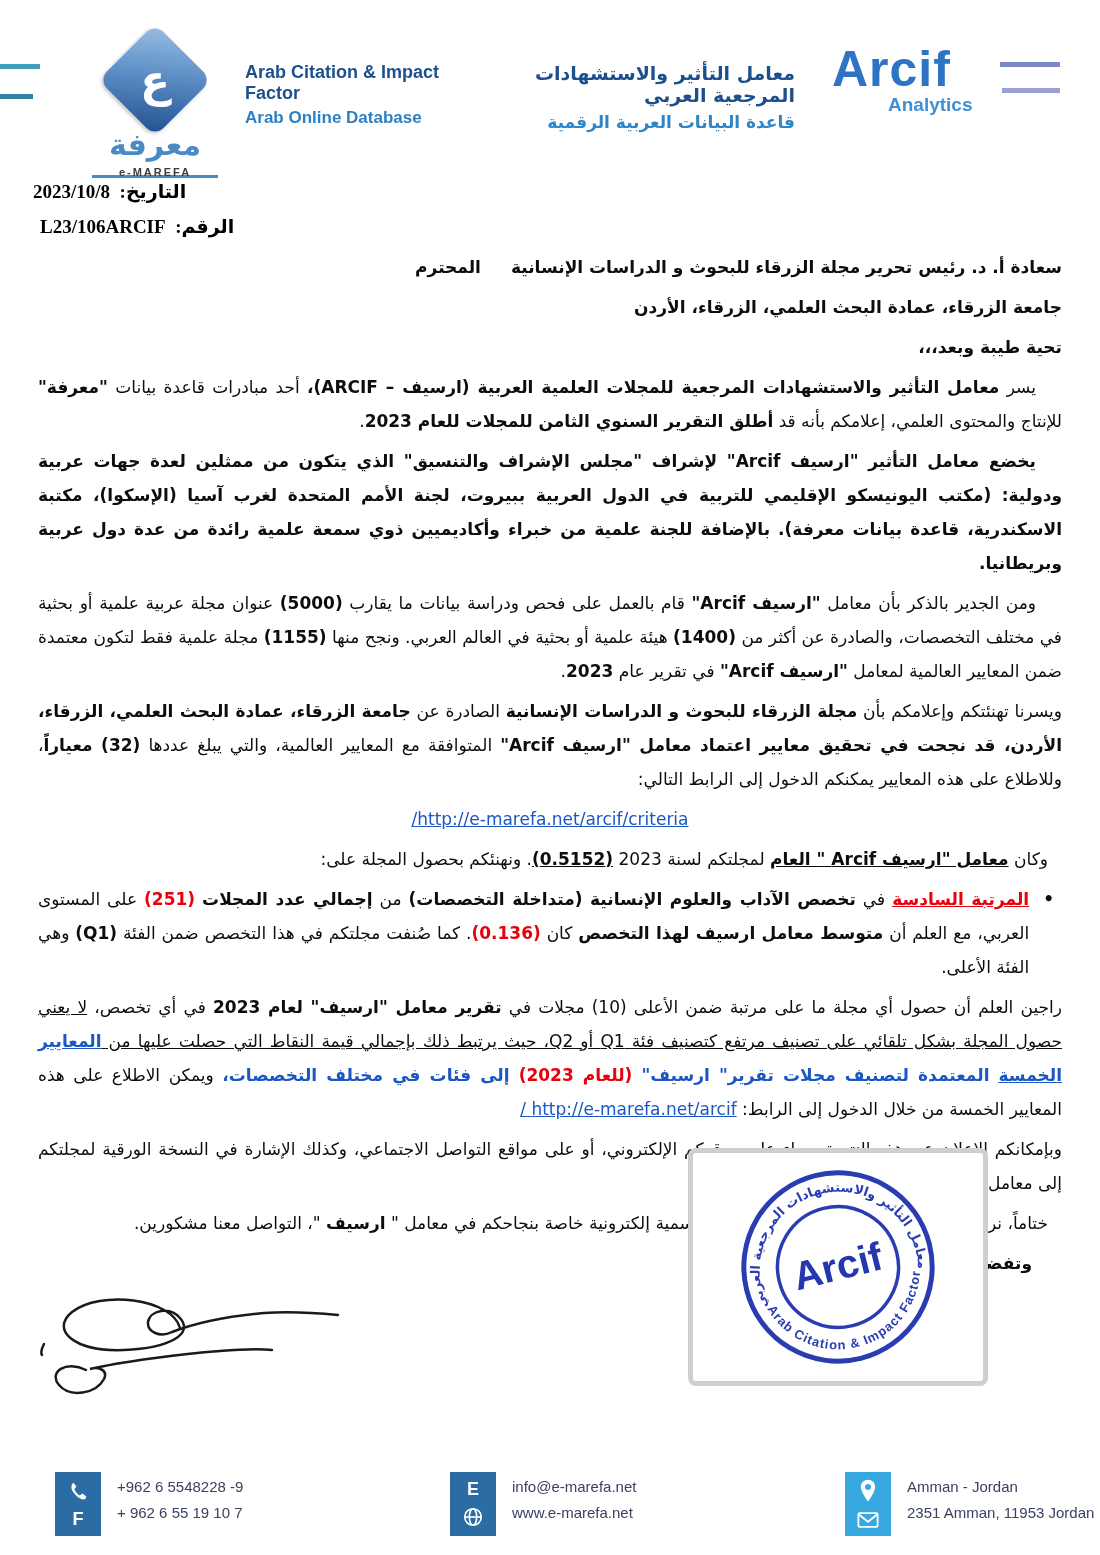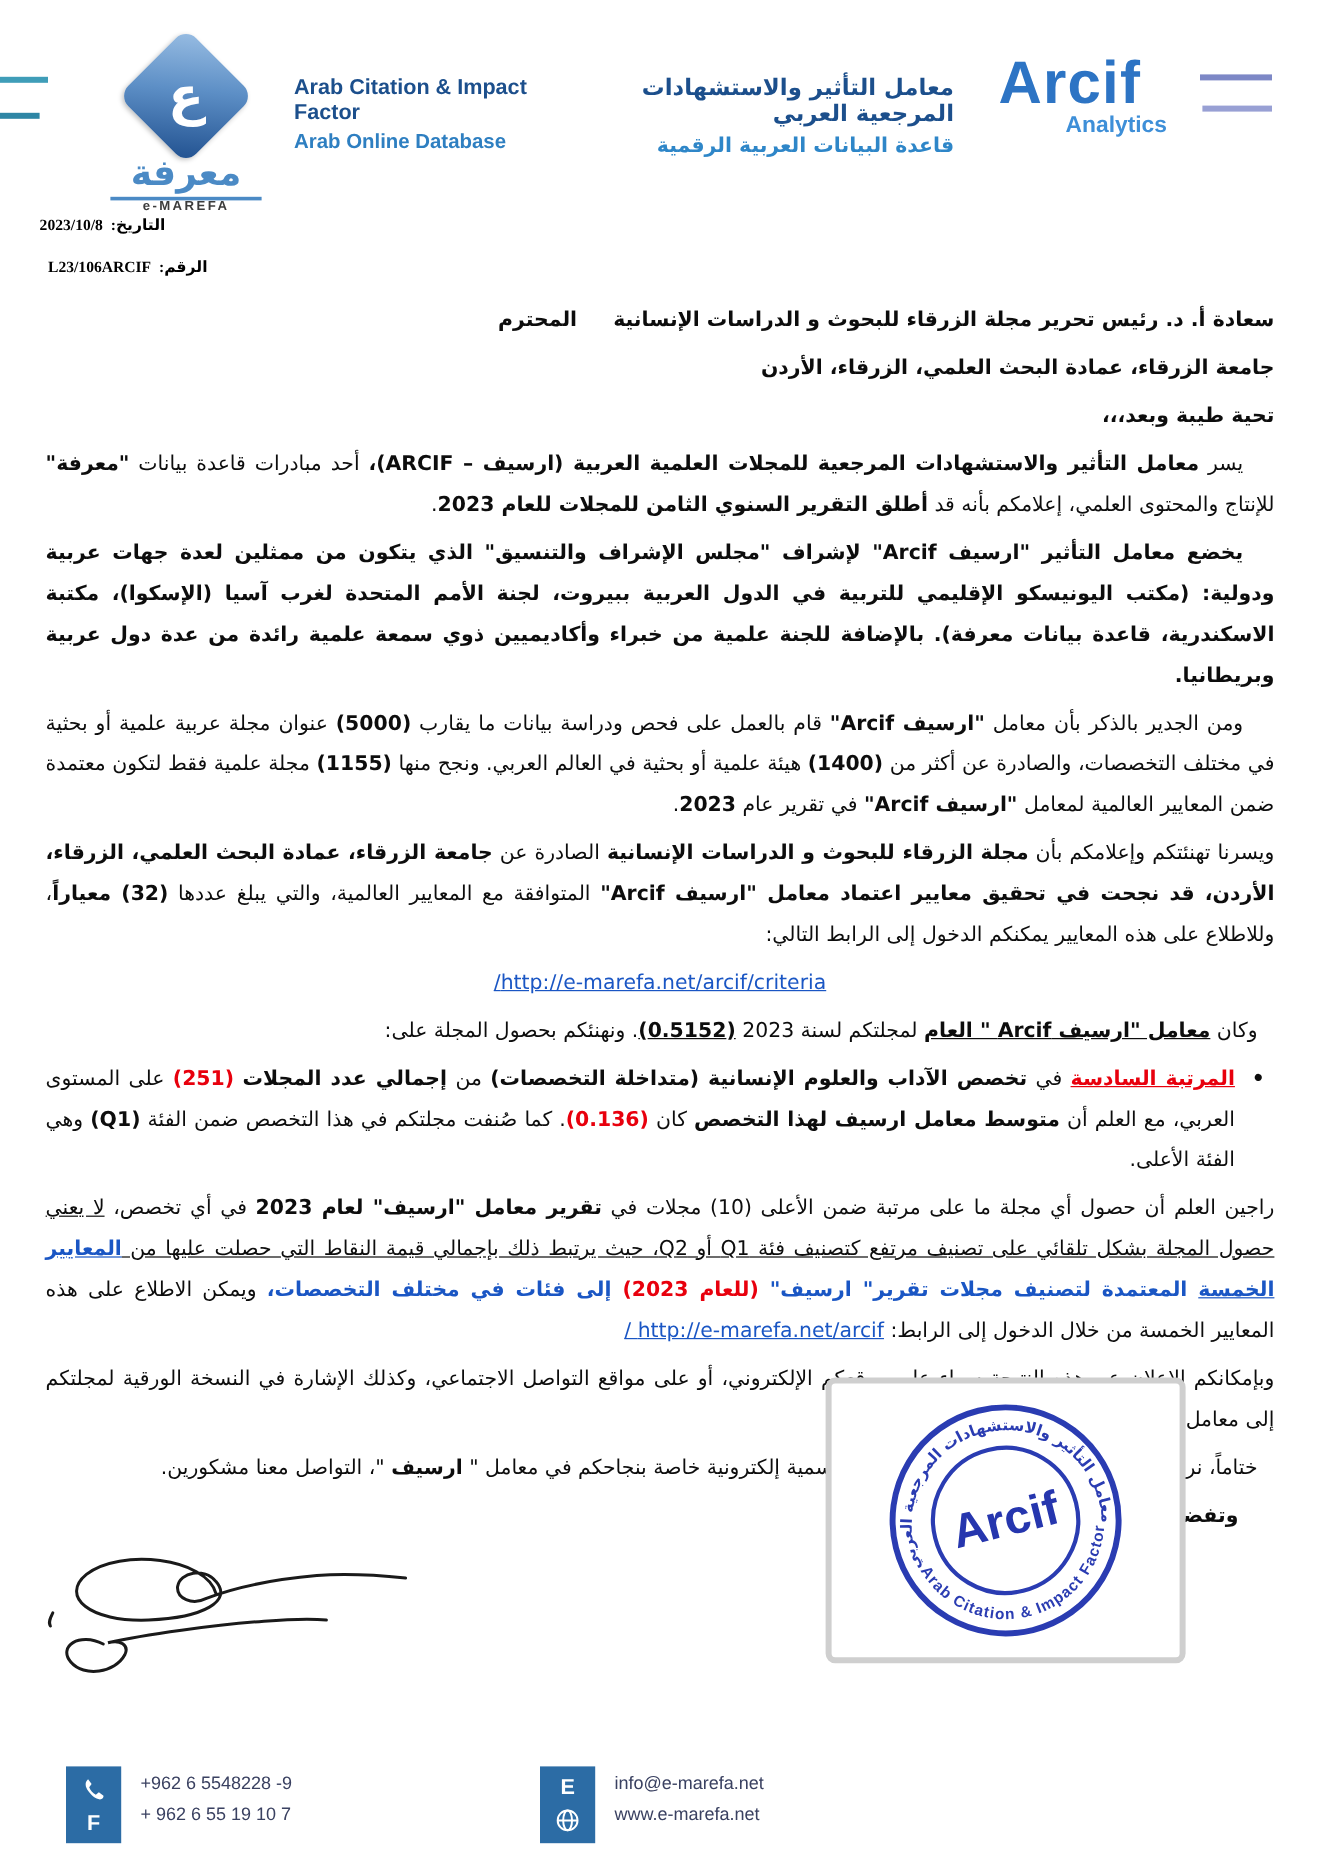--- a/index.html
+++ b/index.html
@@ -12,38 +12,38 @@
   .ld2{left:0;top:94px;width:33px;background:#2e86a5;}
   .rd1{left:1000px;top:62px;width:60px;background:#7d88c6;}
   .rd2{left:1002px;top:88px;width:58px;background:#98a0d4;}
 
   .diamond{position:absolute;left:115px;top:40px;width:80px;height:80px;border-radius:12px;
            background:linear-gradient(140deg,#9bbfe4 0%,#5d8fc6 45%,#1f4f8e 100%);
            transform:rotate(45deg);box-shadow:0 2px 4px rgba(0,0,0,.25);}
   .diamond-glyph{position:absolute;left:115px;top:40px;width:80px;height:80px;display:flex;
            align-items:center;justify-content:center;color:#fff;font-size:44px;font-weight:bold;}
   .marefa-ar{position:absolute;left:92px;top:128px;width:126px;text-align:center;font-size:30px;
-           font-weight:bold;color:#4b8ac5;border-bottom:3px solid #4b8ac5;padding-bottom:1px;line-height:1.15;}
+           font-weight:bold;color:#4b8ac5;border-bottom:3px solid #4b8ac5;padding-bottom:12px;line-height:1.15;}
   .marefa-en{position:absolute;left:92px;top:166px;width:126px;text-align:center;font-size:11px;
            font-weight:bold;letter-spacing:2px;color:#3c3c3c;font-family:"Liberation Sans",sans-serif;}
 
   .org-block{position:absolute;left:245px;top:62px;width:550px;display:flex;justify-content:space-between;}
   .org-en{font-family:"Liberation Sans",sans-serif;text-align:left;}
   .org-en .l1{font-size:18px;font-weight:bold;color:#1c4f8c;}
   .org-en .l2{font-size:17px;font-weight:bold;color:#2e7fc1;margin-top:4px;}
   .org-ar{direction:rtl;text-align:right;}
   .org-ar .l1{font-size:19px;font-weight:bold;color:#1c4f8c;}
   .org-ar .l2{font-size:17px;font-weight:bold;color:#2e86c8;margin-top:6px;text-align:right;}
 
   .arcif-logo{position:absolute;left:832px;top:44px;font-family:"Liberation Sans",sans-serif;}
   .arcif-brand{font-size:50px;font-weight:bold;color:#2d74c4;letter-spacing:1px;line-height:1;}
   .arcif-sub{margin:0 0 0 56px;font-size:19px;font-weight:bold;color:#3e8fd8;}
 
   
-  .meta-line{position:absolute;direction:rtl;white-space:nowrap;font-weight:bold;font-size:13px;
+  .meta-line{position:absolute;direction:rtl;white-space:nowrap;font-weight:bold;font-size:19px;
              font-family:"Liberation Serif","DejaVu Sans",serif;color:#000;}
   .meta-date{left:33px;top:180px;}
   .meta-ref{left:40px;top:215px;}
 
   
   .letter{position:absolute;left:38px;right:38px;top:250px;direction:rtl;font-size:17px;
           line-height:34px;color:#0d0d0d;}
   .letter p{margin:0 0 6px 0;text-align:justify;}
   .addr{text-align:right;font-weight:bold;margin:0 0 3px 0;}
   .spacer{display:inline-block;width:30px;}
@@ -227,14 +227,29 @@
           <line x1="3" y1="12" x2="21" y2="12"></line>
         </g>
       </svg>
     </div>
     <div class="c-lines">
       <div>info@e-marefa.net</div>
       <div>www.e-marefa.net</div>
     </div>
   </div>
 
+  <div class="contact c-addr">
+    <div class="badge light">
+      <svg width="20" height="24" viewBox="0 0 24 32">
+        <path d="M12 1 C6.5 1 2.5 5 2.5 10.5 C2.5 17.5 12 30 12 30 C12 30 21.5 17.5 21.5 10.5 C21.5 5 17.5 1 12 1 Z M12 14.5 A4 4 0 1 1 12 6.5 A4 4 0 1 1 12 14.5 Z" fill="#ffffff" fill-rule="evenodd"></path>
+      </svg>
+      <svg width="22" height="18" viewBox="0 0 24 18">
+        <rect x="1.5" y="1.5" width="21" height="15" rx="1.5" fill="none" stroke="#ffffff" stroke-width="2"></rect>
+        <polyline points="2,3 12,11 22,3" fill="none" stroke="#ffffff" stroke-width="2"></polyline>
+      </svg>
+    </div>
+    <div class="c-lines">
+      <div>Amman - Jordan</div>
+      <div>2351 Amman, 11953 Jordan</div>
+    </div>
+  </div>
 
 </div>
 
 </body></html>

